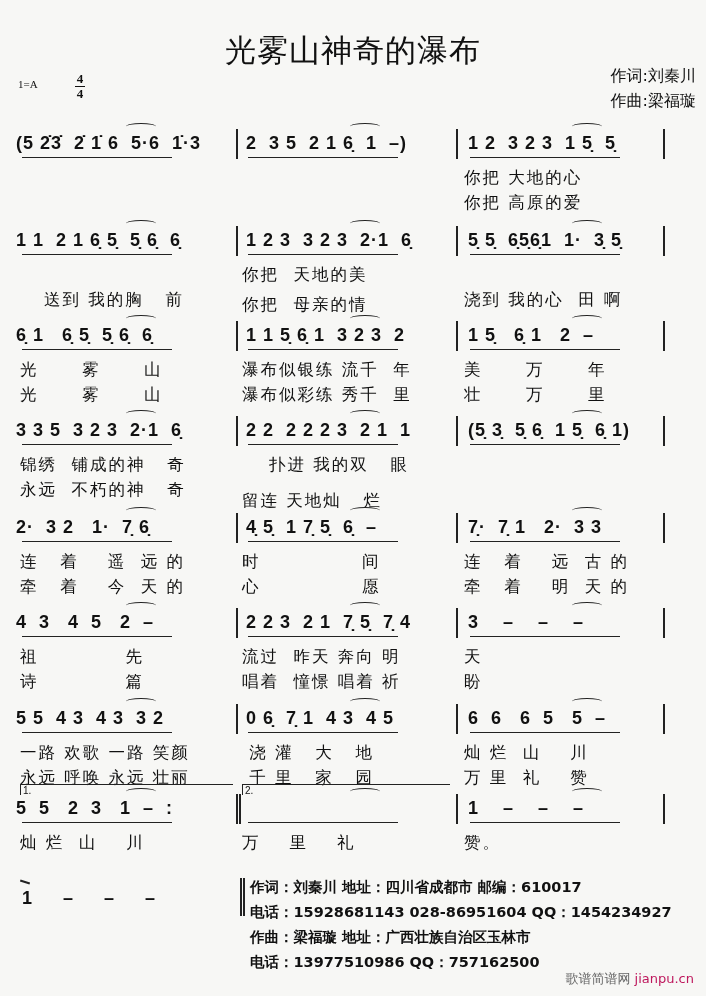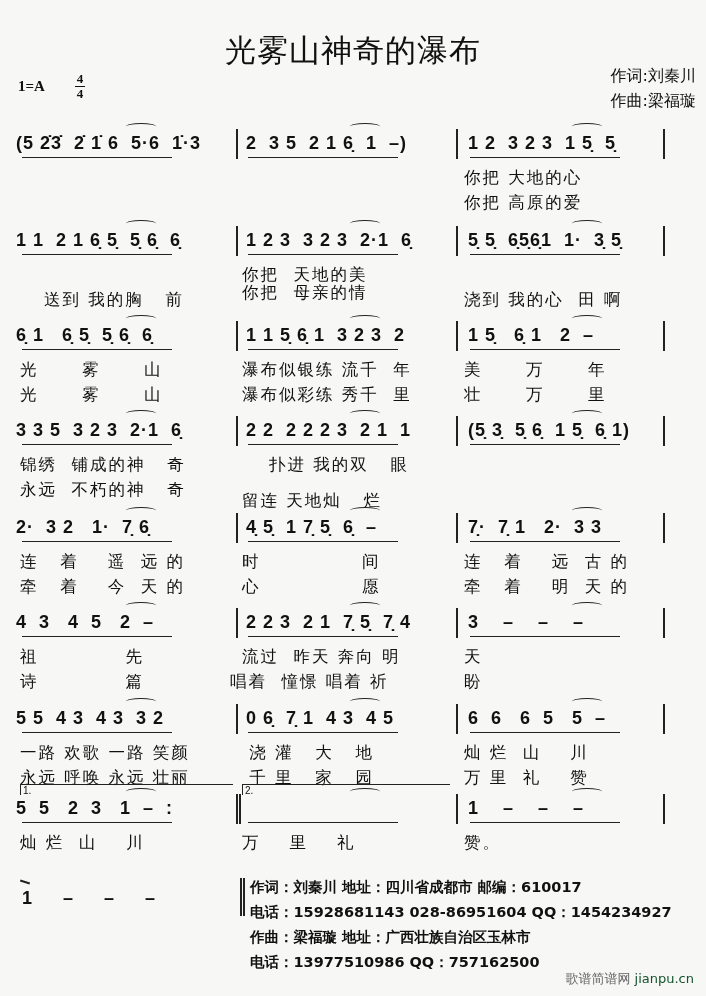--- a/index.html
+++ b/index.html
@@ -1,32 +1,32 @@
 <!DOCTYPE html>
 <html><head>
 <meta charset="utf-8">
 <style>
   html,body{margin:0;padding:0;}
   body{width:706px;height:996px;background:#f7f7f5;position:relative;overflow:hidden;
        font-family:"Liberation Sans","DejaVu Sans",sans-serif;color:#111;}
   .abs{position:absolute;}
   .title{left:0;width:706px;top:30px;text-align:center;font-size:31px;font-family:"DejaVu Sans",sans-serif;letter-spacing:1px;}
-  .key{left:18px;top:78px;font-size:15px;font-weight:bold;font-family:"Liberation Serif",serif;}
+  .key{left:18px;top:78px;font-size:11px;font-weight:normal;font-family:"Liberation Serif",serif;}
   .timesig{left:75px;top:72px;font-size:13px;font-weight:bold;line-height:14px;text-align:center;font-family:"Liberation Serif",serif;}
   .credit{right:10px;font-size:16px;font-family:"DejaVu Sans",sans-serif;}
   .row{position:absolute;left:0;width:706px;height:90px;}
   .seg{position:absolute;top:0;font-size:18px;font-weight:bold;font-family:"Liberation Sans",sans-serif;white-space:pre;letter-spacing:1px;}
   .bar{position:absolute;width:1.5px;background:#222;top:-4px;height:30px;}
   .lyr{position:absolute;font-size:16.5px;font-family:"DejaVu Sans",sans-serif;white-space:pre;letter-spacing:2px;}
   .ul{position:absolute;height:0;border-top:1.5px solid #222;}
   .slur{position:absolute;border-top:1.6px solid #222;border-radius:50% 50% 0 0;height:6px;}
   .volta{position:absolute;border-top:1px solid #222;border-left:1px solid #222;height:10px;font-size:10px;padding-left:2px;line-height:12px;}
   .info{left:250px;font-size:14.5px;font-weight:bold;font-family:"DejaVu Sans",sans-serif;white-space:pre;}
   .wm{right:12px;bottom:8px;font-size:13px;color:#666;font-family:"DejaVu Serif",serif;}
-  .wm span{color:#14532d;font-family:"DejaVu Sans",sans-serif;}
+  .wm span{color:#be185d;font-family:"DejaVu Sans",sans-serif;}
 </style>
 </head>
 <body>
 
 <div class="abs title">光雾山神奇的瀑布</div>
 <div class="abs key">1=A</div>
 <div class="abs timesig">
   <div>4</div>
   <div style="border-top:1.5px solid #111;width:10px;margin:0 auto;"></div>
   <div>4</div>
@@ -59,21 +59,21 @@
       <div class="ul" style="left: 22px; top: 24px; width: 150px;"></div>
       <div class="slur" style="left: 126px; top: -10px; width: 30px;"></div>
       <div class="seg" style="left: 246px; text-align: center;">1 2 3  3 2 3  2·1  6̣</div>
       <div class="ul" style="left: 248px; top: 24px; width: 150px;"></div>
       <div class="slur" style="left: 350px; top: -10px; width: 30px;"></div>
       <div class="seg" style="left: 468px;">5̣ 5̣  6̣5̣6̣1  1·  3̣ 5̣</div>
       <div class="ul" style="left: 470px; top: 24px; width: 150px;"></div>
       <div class="slur" style="left: 572px; top: -10px; width: 30px;"></div>
       <div class="lyr" style="left: 242px; top: 34px;">你把  天地的美</div>
       <div class="lyr" style="left: 20px; top: 59px; margin-left: 24px;">送到 我的胸   前</div>
-      <div class="lyr" style="left: 242px; top: 52px;">你把  母亲的情</div>
+      <div class="lyr" style="left: 242px; top: 64px;">你把  母亲的情</div>
       <div class="lyr" style="left: 464px; top: 59px;">浇到 我的心  田 啊</div>
     </div>
     <div class="row" style="top: 325px;">
       <div class="bar" style="left: 236px;"></div>
       <div class="bar" style="left: 456px;"></div>
       <div class="bar" style="left: 663px;"></div>
       <div class="seg" style="left: 16px;">6̣ 1   6̣ 5̣  5̣ 6̣  6̣</div>
       <div class="ul" style="left: 22px; top: 24px; width: 150px;"></div>
       <div class="slur" style="left: 126px; top: -10px; width: 30px;"></div>
       <div class="seg" style="left: 246px;">1 1 5̣ 6̣ 1  3 2 3  2</div>
@@ -137,21 +137,21 @@
       <div class="seg" style="left: 246px;">2 2 3  2 1  7̣ 5̣  7̣ 4</div>
       <div class="ul" style="left: 248px; top: 24px; width: 150px;"></div>
       <div class="slur" style="left: 350px; top: -10px; width: 30px;"></div>
       <div class="seg" style="left: 468px;">3    –    –    –</div>
       <div class="ul" style="left: 470px; top: 24px; width: 150px;"></div>
       <div class="slur" style="left: 572px; top: -10px; width: 30px;"></div>
       <div class="lyr" style="left: 20px; top: 34px;">祖            先</div>
       <div class="lyr" style="left: 242px; top: 34px;">流过  昨天 奔向 明</div>
       <div class="lyr" style="left: 464px; top: 34px;">天</div>
       <div class="lyr" style="left: 20px; top: 59px;">诗            篇</div>
-      <div class="lyr" style="left: 230px; top: 59px;">唱着  憧憬 唱着 祈</div>
+      <div class="lyr" style="left: 242px; top: 59px;">唱着  憧憬 唱着 祈</div>
       <div class="lyr" style="left: 464px; top: 59px;">盼</div>
     </div>
     <div class="row" style="top: 708px;">
       <div class="bar" style="left: 236px;"></div>
       <div class="bar" style="left: 456px;"></div>
       <div class="bar" style="left: 663px;"></div>
       <div class="seg" style="left: 16px;">5 5  4 3  4 3  3 2</div>
       <div class="ul" style="left: 22px; top: 24px; width: 150px;"></div>
       <div class="slur" style="left: 126px; top: -10px; width: 30px;"></div>
       <div class="seg" style="left: 246px;">0 6̣  7̣ 1  4 3  4 5</div>

